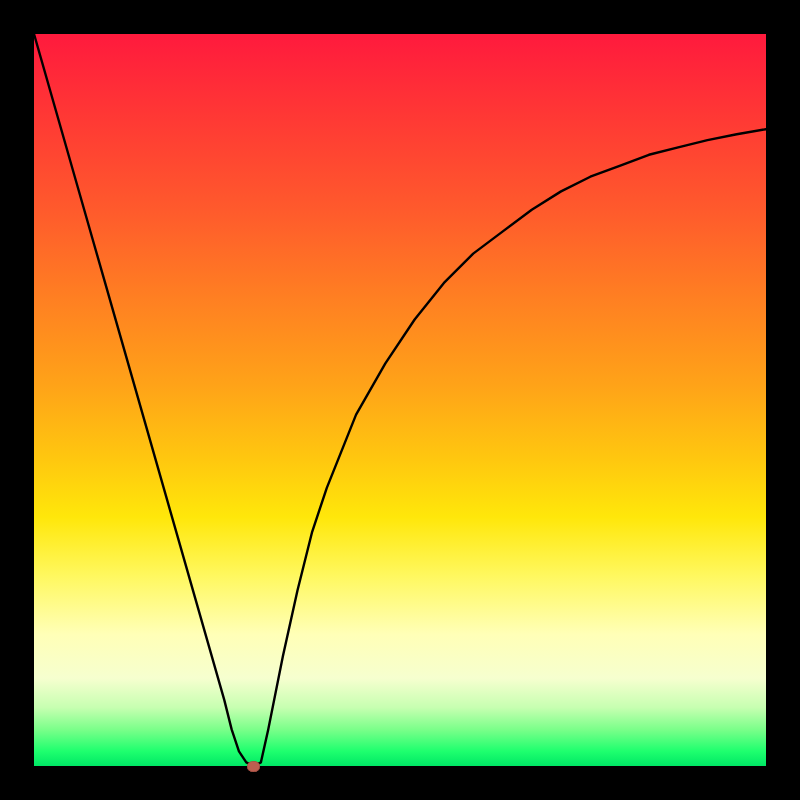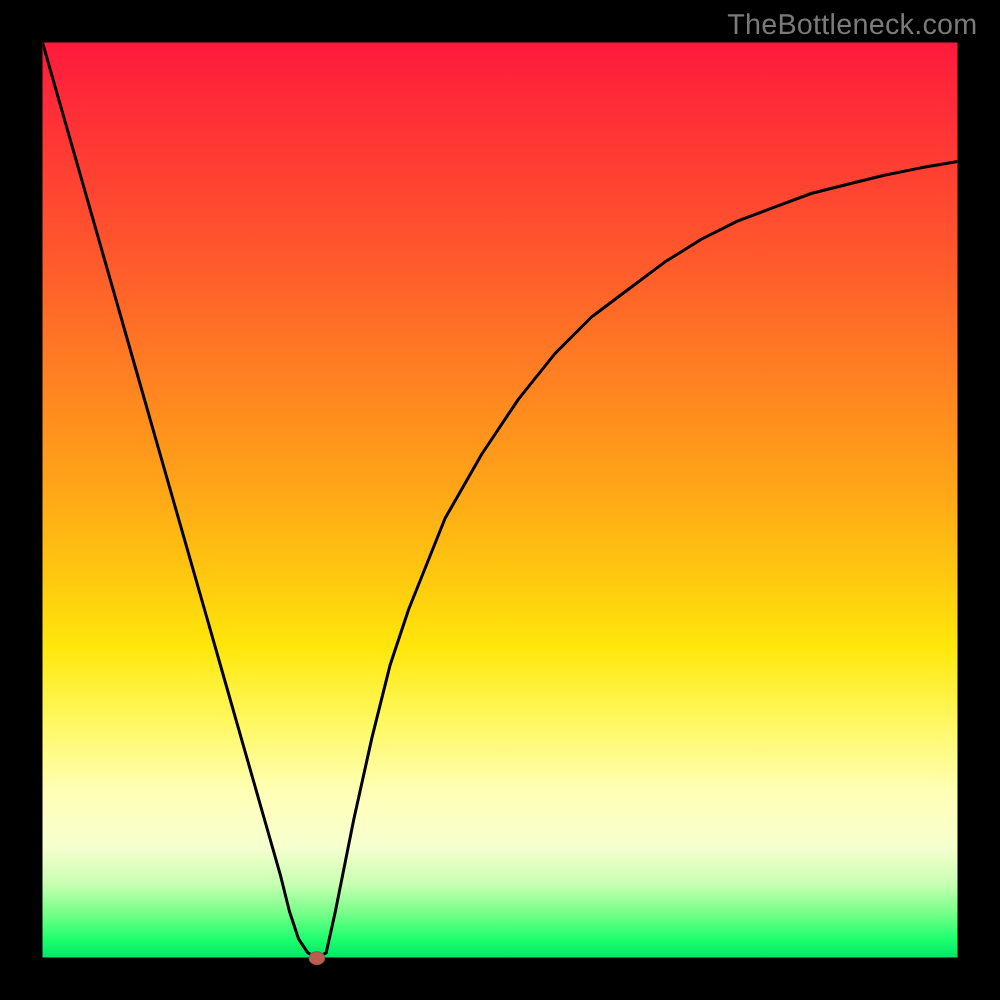--- a/index.html
+++ b/index.html
@@ -71,14 +71,13 @@
 </head>
 <body>
 
 <div class="frame">
   <div class="plot">
     <svg class="curve" viewBox="0 0 732 732" preserveAspectRatio="none">
       <path id="curve-path" fill="none" stroke="#000000" stroke-width="2.4" stroke-linejoin="round" stroke-linecap="round" d="M0.00 0.00 L14.64 51.24 L29.28 102.48 L43.92 153.72 L58.56 204.96 L73.20 256.20 L87.84 307.44 L102.48 358.68 L117.12 409.92 L131.76 461.16 L146.40 512.40 L161.04 563.64 L175.68 614.88 L190.32 666.12 L197.64 695.40 L204.96 717.36 L212.28 728.34 L219.60 732.00 L226.92 728.34 L234.24 695.40 L248.88 622.20 L263.52 556.32 L278.16 497.76 L292.80 453.84 L322.08 380.64 L351.36 329.40 L380.64 285.48 L409.92 248.88 L439.20 219.60 L468.48 197.64 L497.76 175.68 L527.04 157.38 L556.32 142.74 L585.60 131.76 L614.88 120.78 L644.16 113.46 L673.44 106.14 L702.72 100.28 L732.00 95.16"></path>
     </svg>
     <div id="marker" class="marker" style="left: 213.1px; top: 726.5px; background: rgb(187, 94, 80);"></div>
   </div>
-  <div class="watermark">TheBottleneck.com</div>
 </div>
 
 </body></html>

